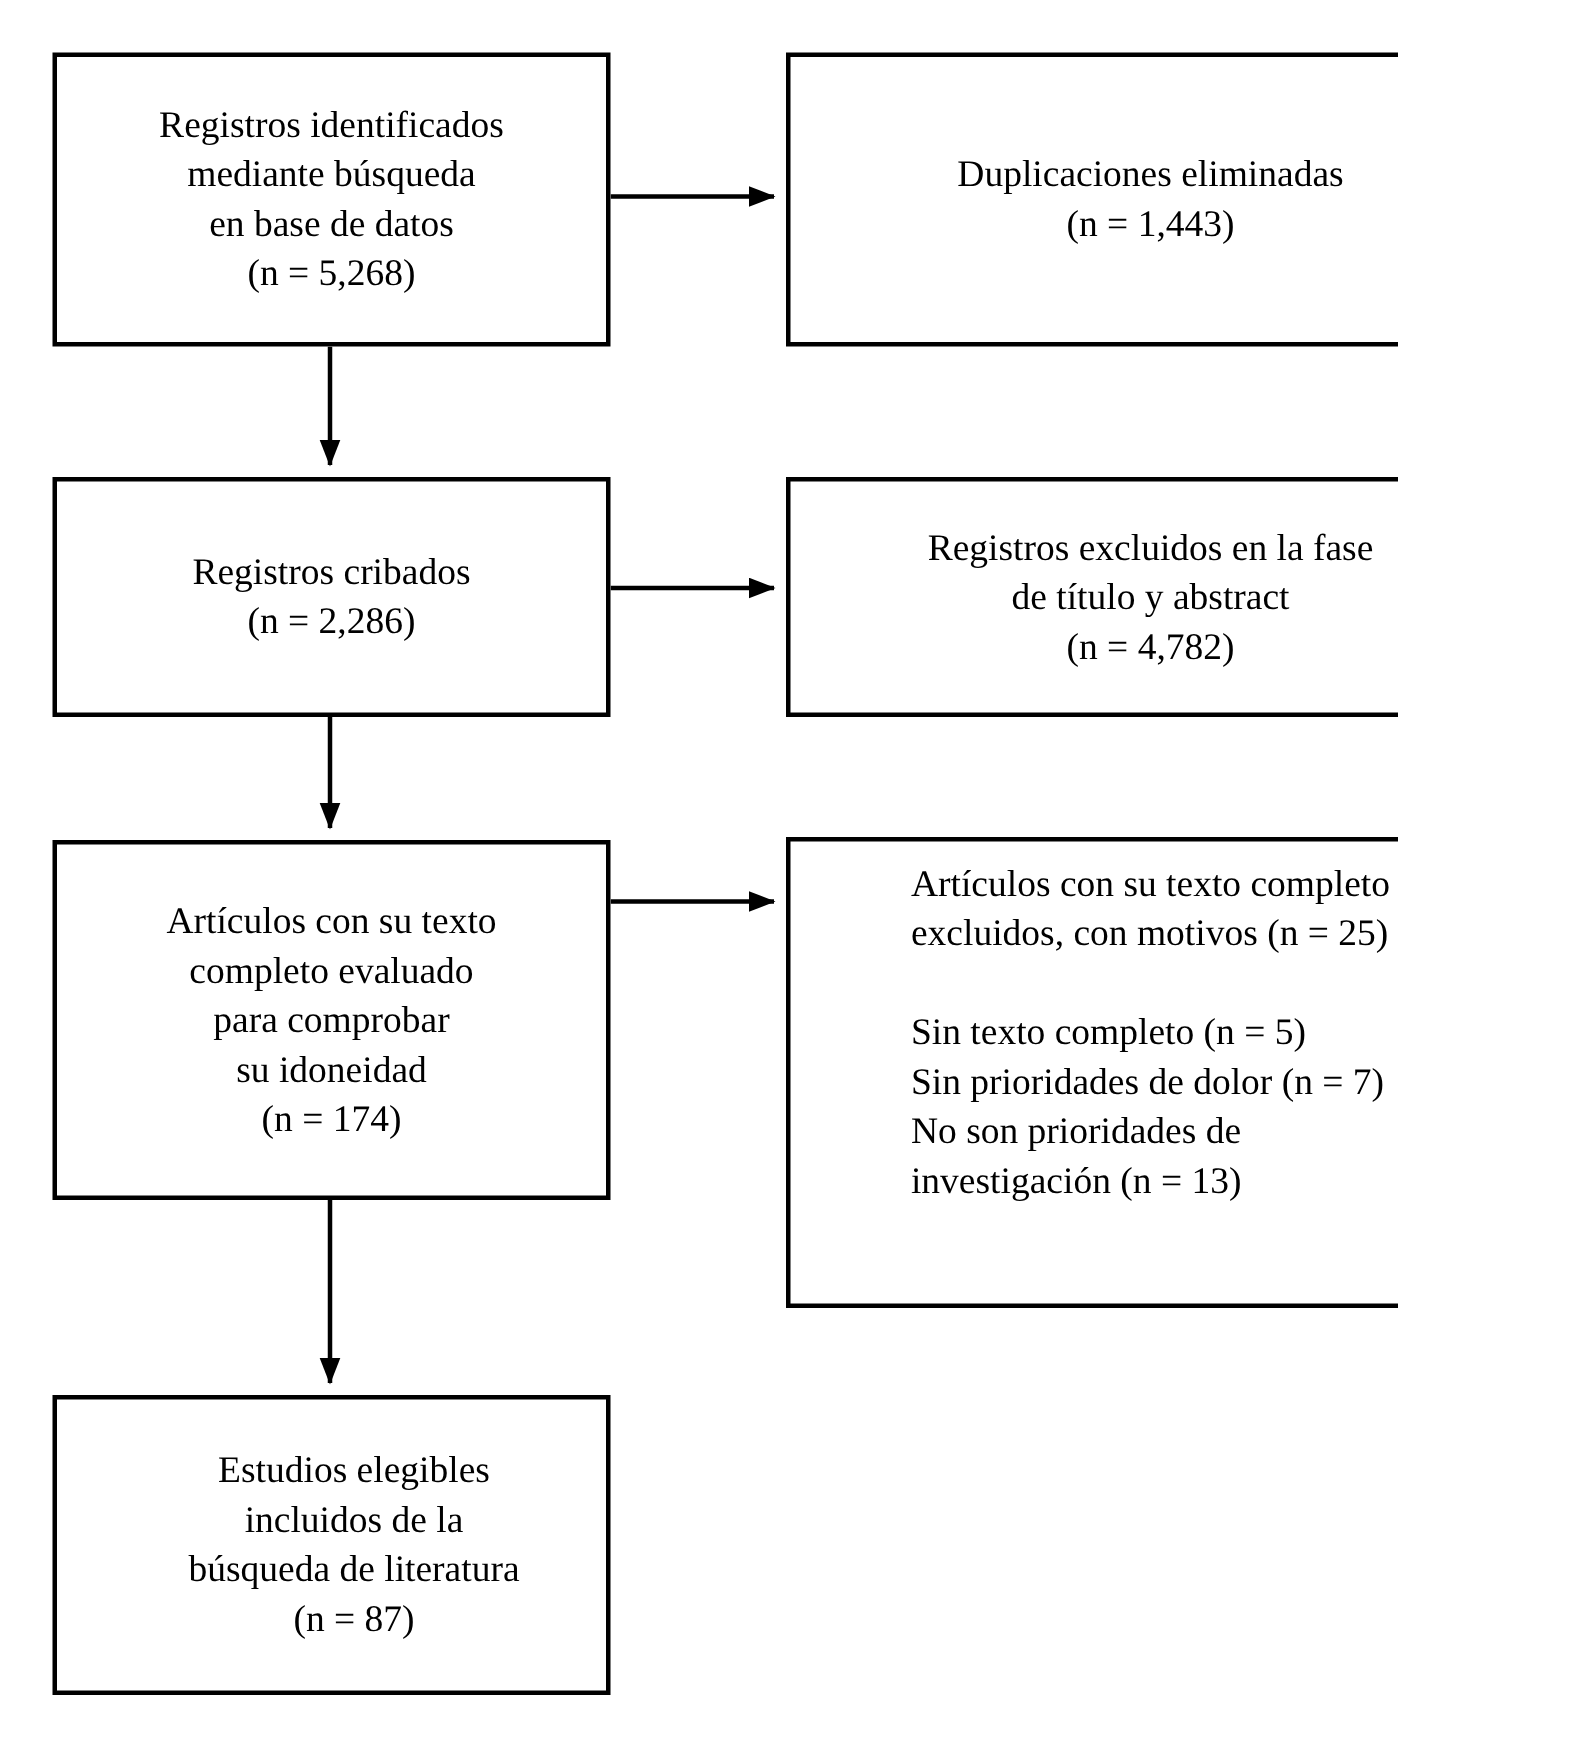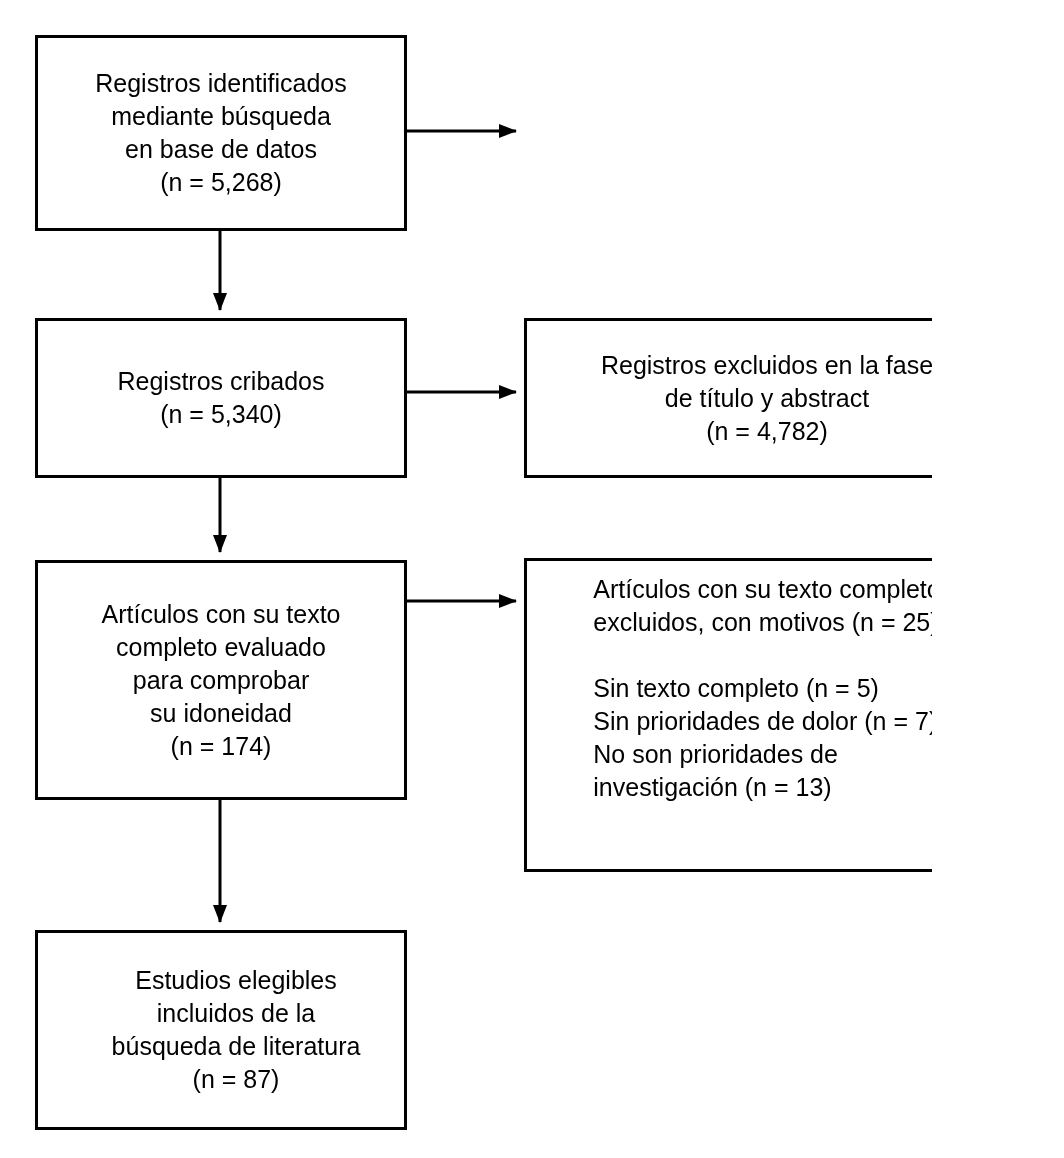--- a/index.html
+++ b/index.html
@@ -5,21 +5,21 @@
   html, body {
     margin: 0;
     padding: 0;
     background: #ffffff;
   }
   .canvas {
     position: relative;
     width: 932px;
     height: 1158px;
     background: #ffffff;
-    font-family: Liberation Sans, sans-serif;
+    font-family: Liberation Serif, serif;
     color: #000000;
     overflow: hidden;
   }
   .arrows {
     position: absolute;
     left: 0;
     top: 0;
     width: 1064px;
     height: 1158px;
     pointer-events: none;
@@ -73,24 +73,28 @@
     <line x1="220" y1="800" x2="220" y2="922" stroke="#000000" stroke-width="3" marker-end="url(#arrowhead)"></line>
   </svg>
 
   <div class="box box-identified">
     <span>Registros identificados
 mediante búsqueda
 en base de datos
 (n = 5,268)</span>
   </div>
 
+  <div class="box box-duplicates">
+    <span>Duplicaciones eliminadas
+(n = 1,443)</span>
+  </div>
 
   <div class="box box-screened">
     <span>Registros cribados
-(n = 5,340)</span>
+(n = 2,286)</span>
   </div>
 
   <div class="box box-excluded-ta">
     <span>Registros excluidos en la fase
 de título y abstract
 (n = 4,782)</span>
   </div>
 
   <div class="box box-fulltext">
     <span>Artículos con su texto

